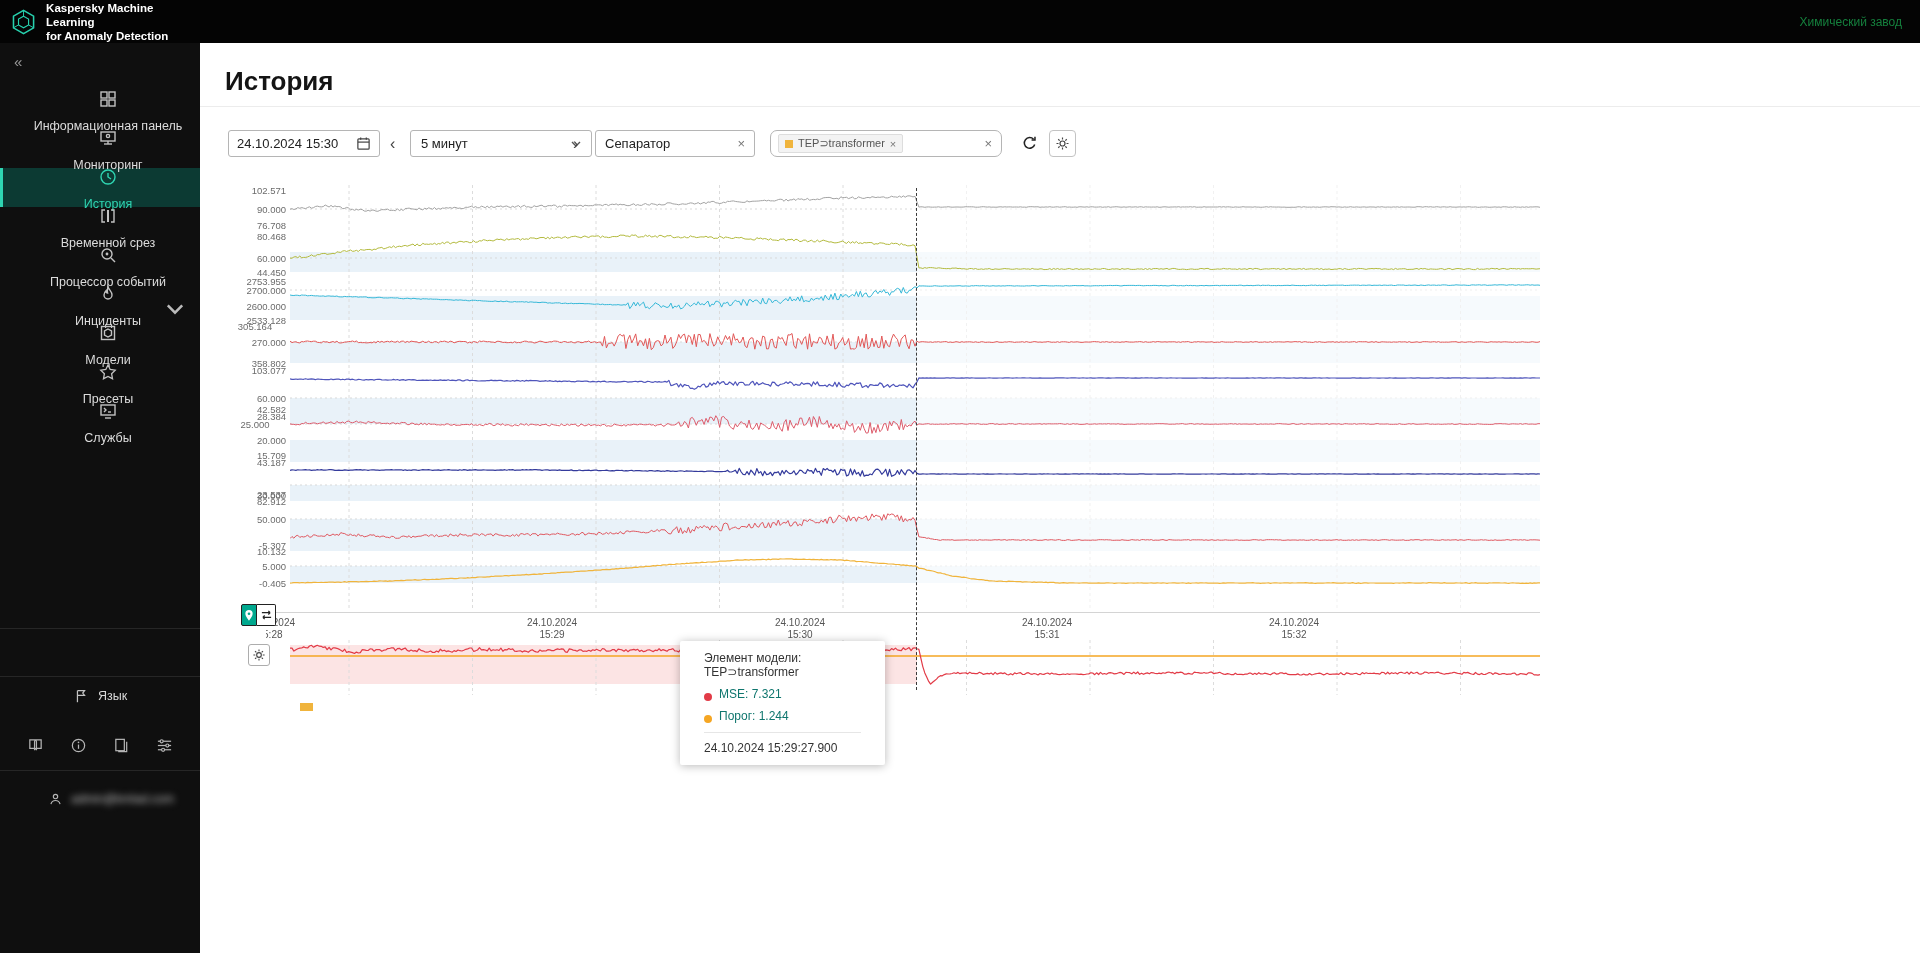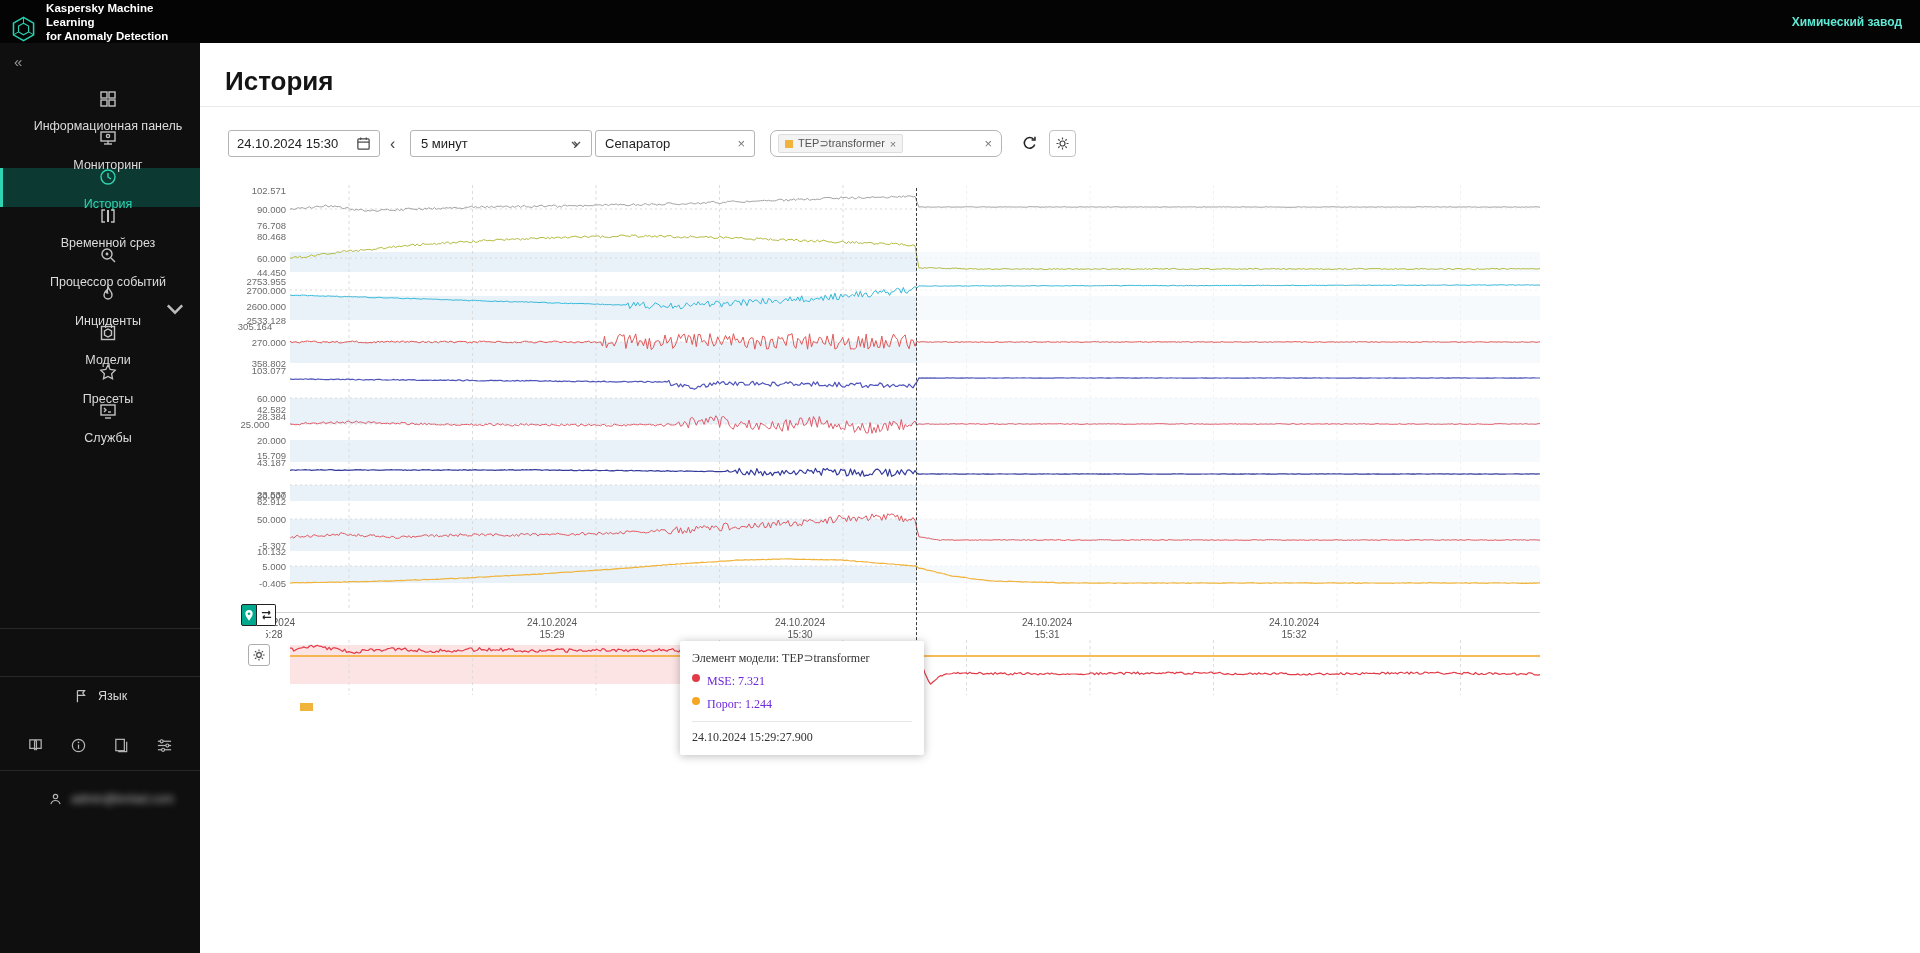--- a/index.html
+++ b/index.html
@@ -2,23 +2,23 @@
 <html><head>
 <meta charset="utf-8">
 <style>
   *{margin:0;padding:0;box-sizing:border-box;}
   html,body{width:1920px;height:953px;}
   body{position:relative;background:#fff;font-family:"Liberation Sans",sans-serif;overflow:hidden;color:#222;}
   .abs{position:absolute;}
 
   
   .header{position:absolute;left:0;top:0;width:1920px;height:43px;background:#040404;display:flex;align-items:center;}
-  .logo-wrap{display:flex;align-items:flex-end;gap:9px;padding-left:10px;width:200px;}
+  .logo-wrap{display:flex;align-items:center;gap:9px;padding-left:10px;width:200px;}
   .app-title{color:#fff;font-size:11.5px;line-height:14px;font-weight:bold;}
-  .org-label{position:absolute;right:18px;top:0;height:43px;display:flex;align-items:center;color:#5eead4;font-size:12px;cursor:pointer;font-weight:bold;}
+  .org-label{position:absolute;right:18px;top:0;height:43px;display:flex;align-items:center;color:#15803d;font-size:12px;cursor:pointer;}
 
   
   .sidebar{position:absolute;left:0;top:43px;width:200px;height:910px;background:#0f0f0f;}
   .collapse-btn{position:absolute;left:14px;top:10px;color:#9a9a9a;font-size:15px;cursor:pointer;letter-spacing:-2px;}
   .menu{position:absolute;left:0;top:47px;width:200px;}
   .mi{display:flex;align-items:center;gap:11px;height:39px;padding-left:16px;color:#dcdcdc;font-size:12.5px;white-space:nowrap;cursor:pointer;flex-direction:column;}
   .mi svg{width:18px;height:18px;flex:0 0 18px;color:#c2c2c2;}
   .mi.active{background:#0c3a33;color:#2fd5b2;border-left:3px solid #2fd5b2;padding-left:13px;}
   .mi.active svg{color:#2fd5b2;}
   .mi .chev{margin-left:auto;margin-right:16px;}
@@ -52,22 +52,22 @@
   .xlab{position:absolute;top:0;width:90px;text-align:center;font-size:10px;color:#555;line-height:12px;}
   .marker-line{position:absolute;left:916px;top:188px;height:502px;width:0;border-left:1.5px dashed #3a3a3a;pointer-events:none;}
 
   .mini-btn{position:absolute;display:flex;align-items:center;justify-content:center;cursor:pointer;}
   .pin-btn{left:241px;top:604px;width:16px;height:22px;background:#00a88e;border:1px solid #222;border-radius:2px 0 0 2px;}
   .swap-btn{left:257px;top:604px;width:19px;height:22px;background:#fff;border:1px solid #222;border-left:none;border-radius:0 2px 2px 0;color:#222;}
   .gear2-btn{left:248px;top:644px;width:22px;height:22px;background:#fff;border:1px solid #adadad;border-radius:3px;color:#444;}
   .legend-sq{position:absolute;left:300px;top:703px;width:13px;height:8px;background:#f0b43c;cursor:pointer;}
 
   
-  .tooltip{position:absolute;left:680px;top:641px;width:244px;background:#fff;border-radius:2px;box-shadow:0 1px 10px rgba(0,0,0,.28);padding:10px 12px;font-size:12px;color:#333;z-index:10;font-family:Liberation Serif, serif;}
-  .tt-row{display:flex;align-items:flex-start;gap:7px;margin-top:8px;color:#6d28d9;}
+  .tooltip{position:absolute;left:680px;top:641px;width:205px;background:#fff;border-radius:2px;box-shadow:0 1px 10px rgba(0,0,0,.28);padding:10px 24px;font-size:12px;color:#333;z-index:10;}
+  .tt-row{display:flex;align-items:flex-end;gap:7px;margin-top:8px;color:#0f766e;}
   .dot{width:8px;height:8px;border-radius:50%;display:inline-block;flex:0 0 8px;}
   .dot-red{background:#e23b47;}
   .dot-orange{background:#f5a623;}
   .tt-div{height:1px;background:#e6e6e6;margin:9px 0 8px 0;}
 </style>
 </head>
 <body>
 
 <div class="header">
   <div class="logo-wrap">

